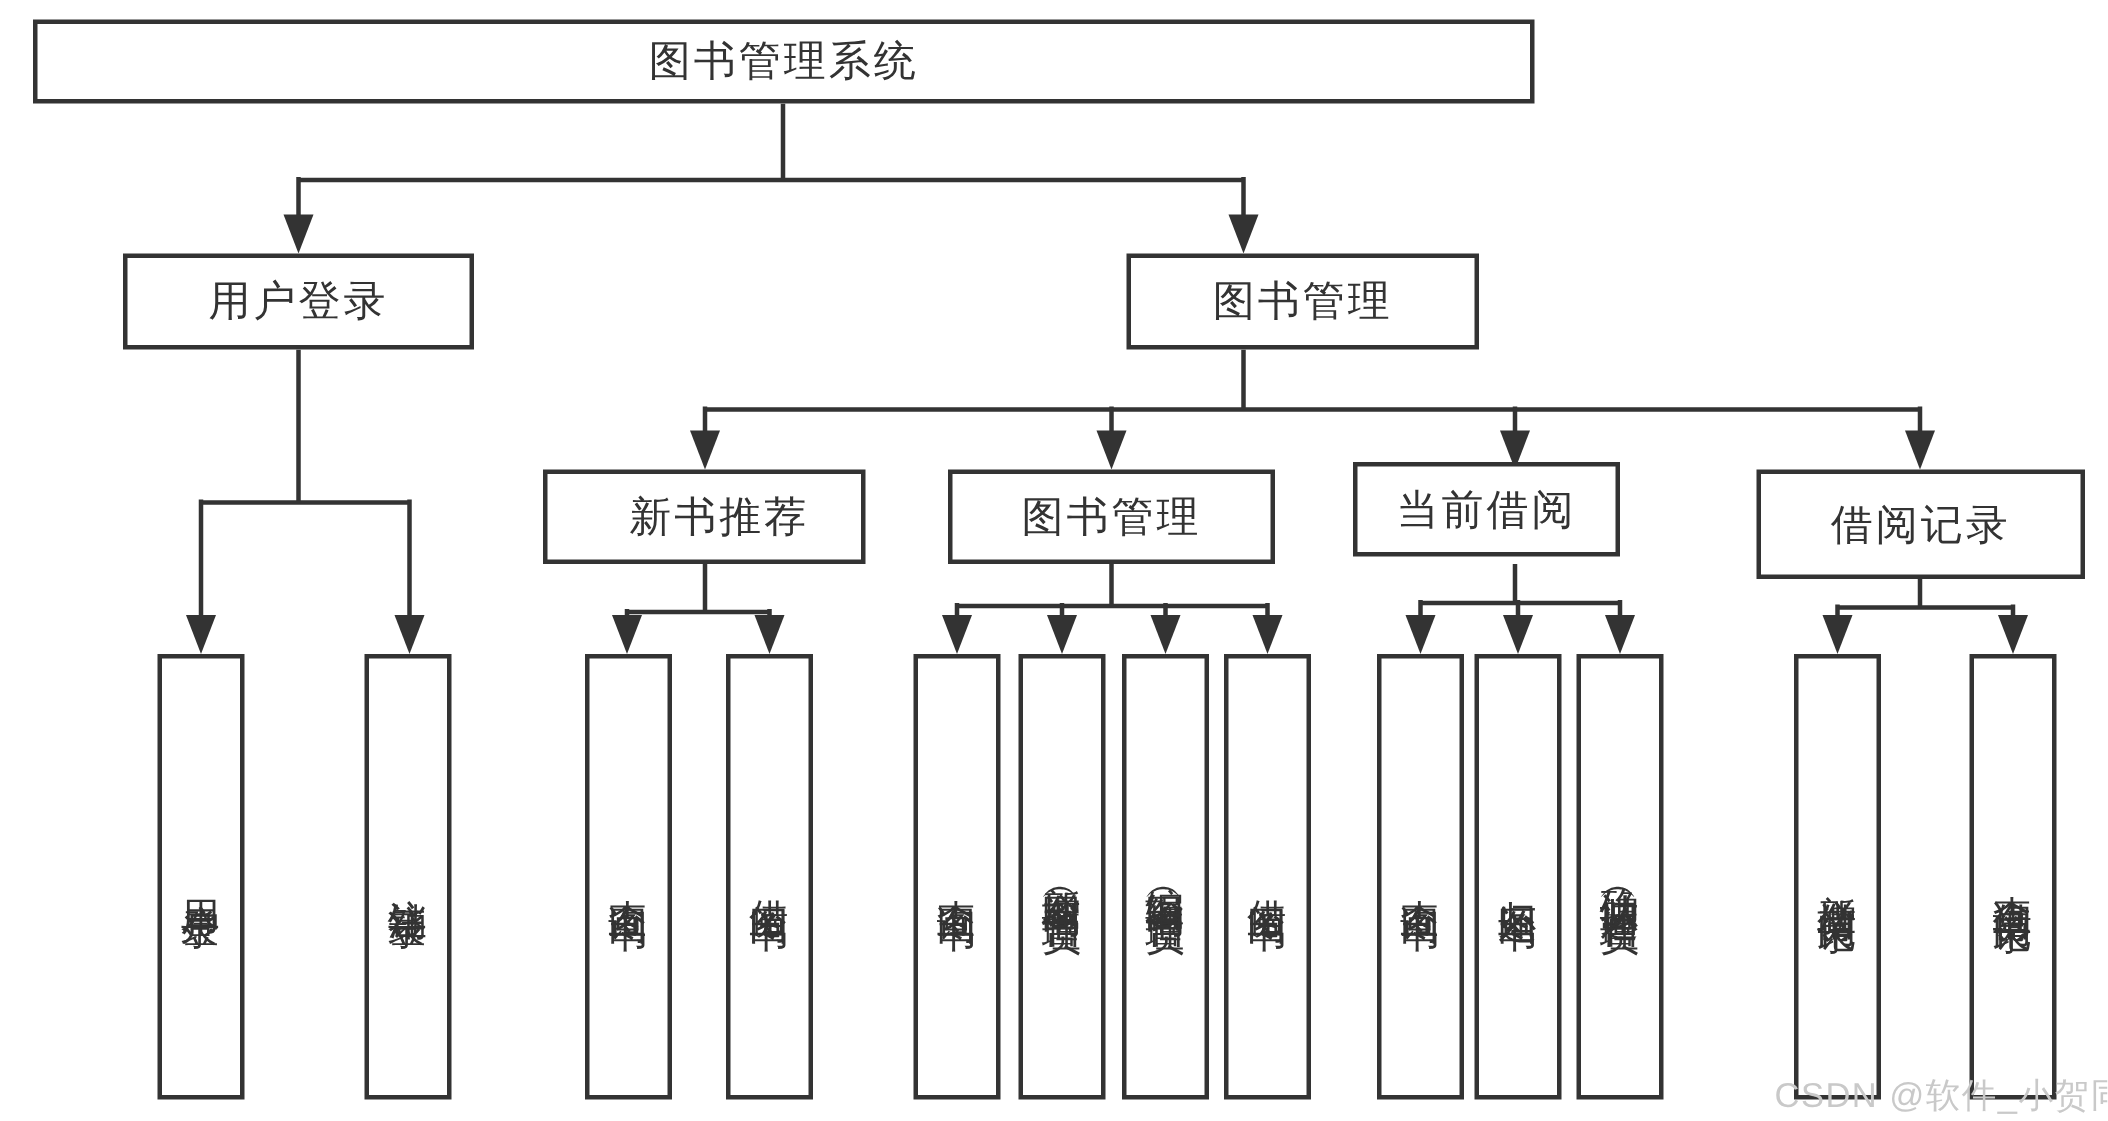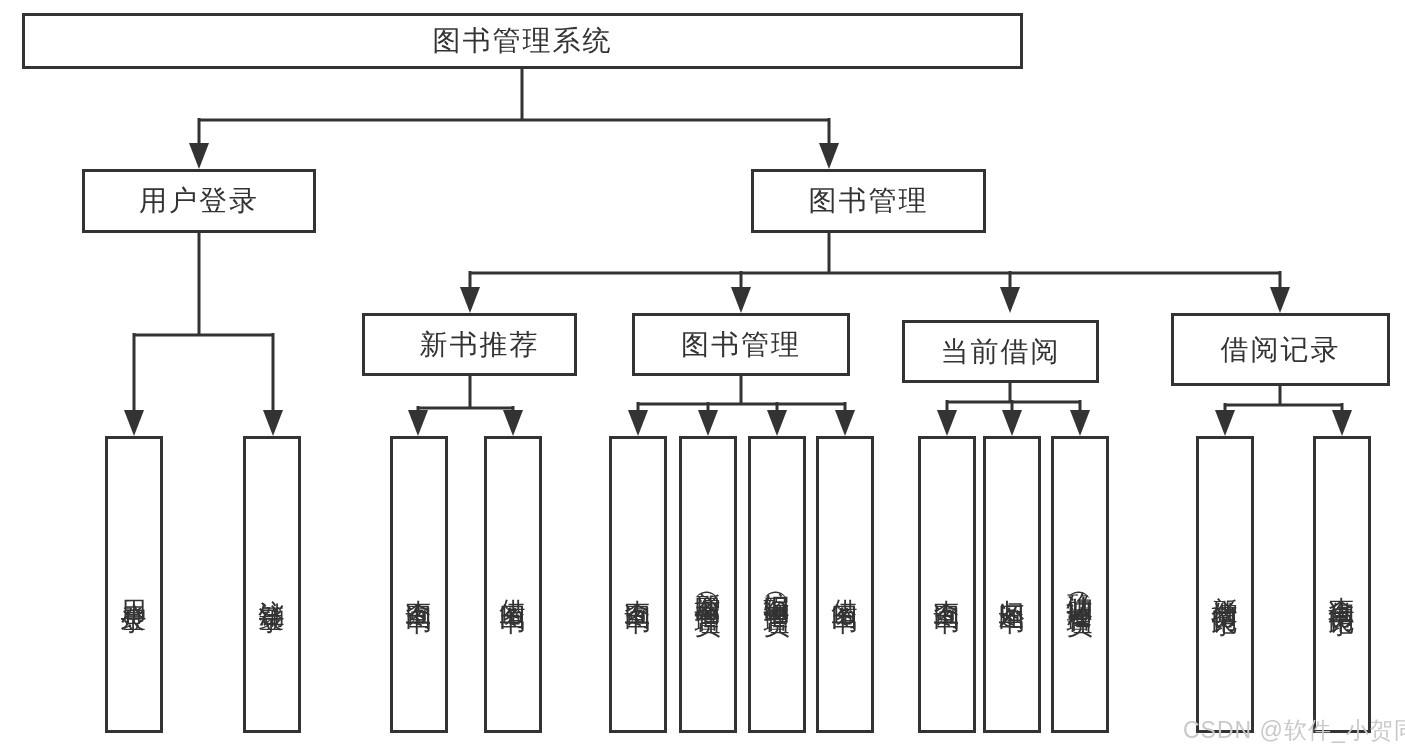--- a/index.html
+++ b/index.html
@@ -54,21 +54,21 @@
     letter-spacing: 3px;
     line-height: 1;
     white-space: nowrap;
   }
   
   .n-root            { left: 22px;   top: 13px;  width: 1001px; height: 56px; }
   .n-user-login      { left: 82px;   top: 169px; width: 234px;  height: 64px; }
   .n-book-management { left: 751px;  top: 169px; width: 235px;  height: 64px; }
   .n-new-book-rec    { left: 362px;  top: 313px; width: 215px;  height: 63px; padding-left: 20px; }
   .n-book-borrow     { left: 632px;  top: 313px; width: 218px;  height: 63px; }
-  .n-current-borrow  { left: 902px;  top: 320px; width: 197px;  height: 63px; }
+  .n-current-borrow  { left: 902px;  top: 308px; width: 178px;  height: 63px; }
   .n-borrow-records  { left: 1171px; top: 313px; width: 219px;  height: 73px; }
   .l-user-login  { left: 105px; }
   .l-logout      { left: 243px; }
   .l-nbr-query   { left: 390px; }
   .l-nbr-borrow  { left: 484px; }
   .l-bb-query    { left: 609px; }
   .l-bb-add      { left: 679px; }
   .l-bb-edit     { left: 748px; }
   .l-bb-borrow   { left: 816px; }
   .l-cb-query    { left: 918px; }

